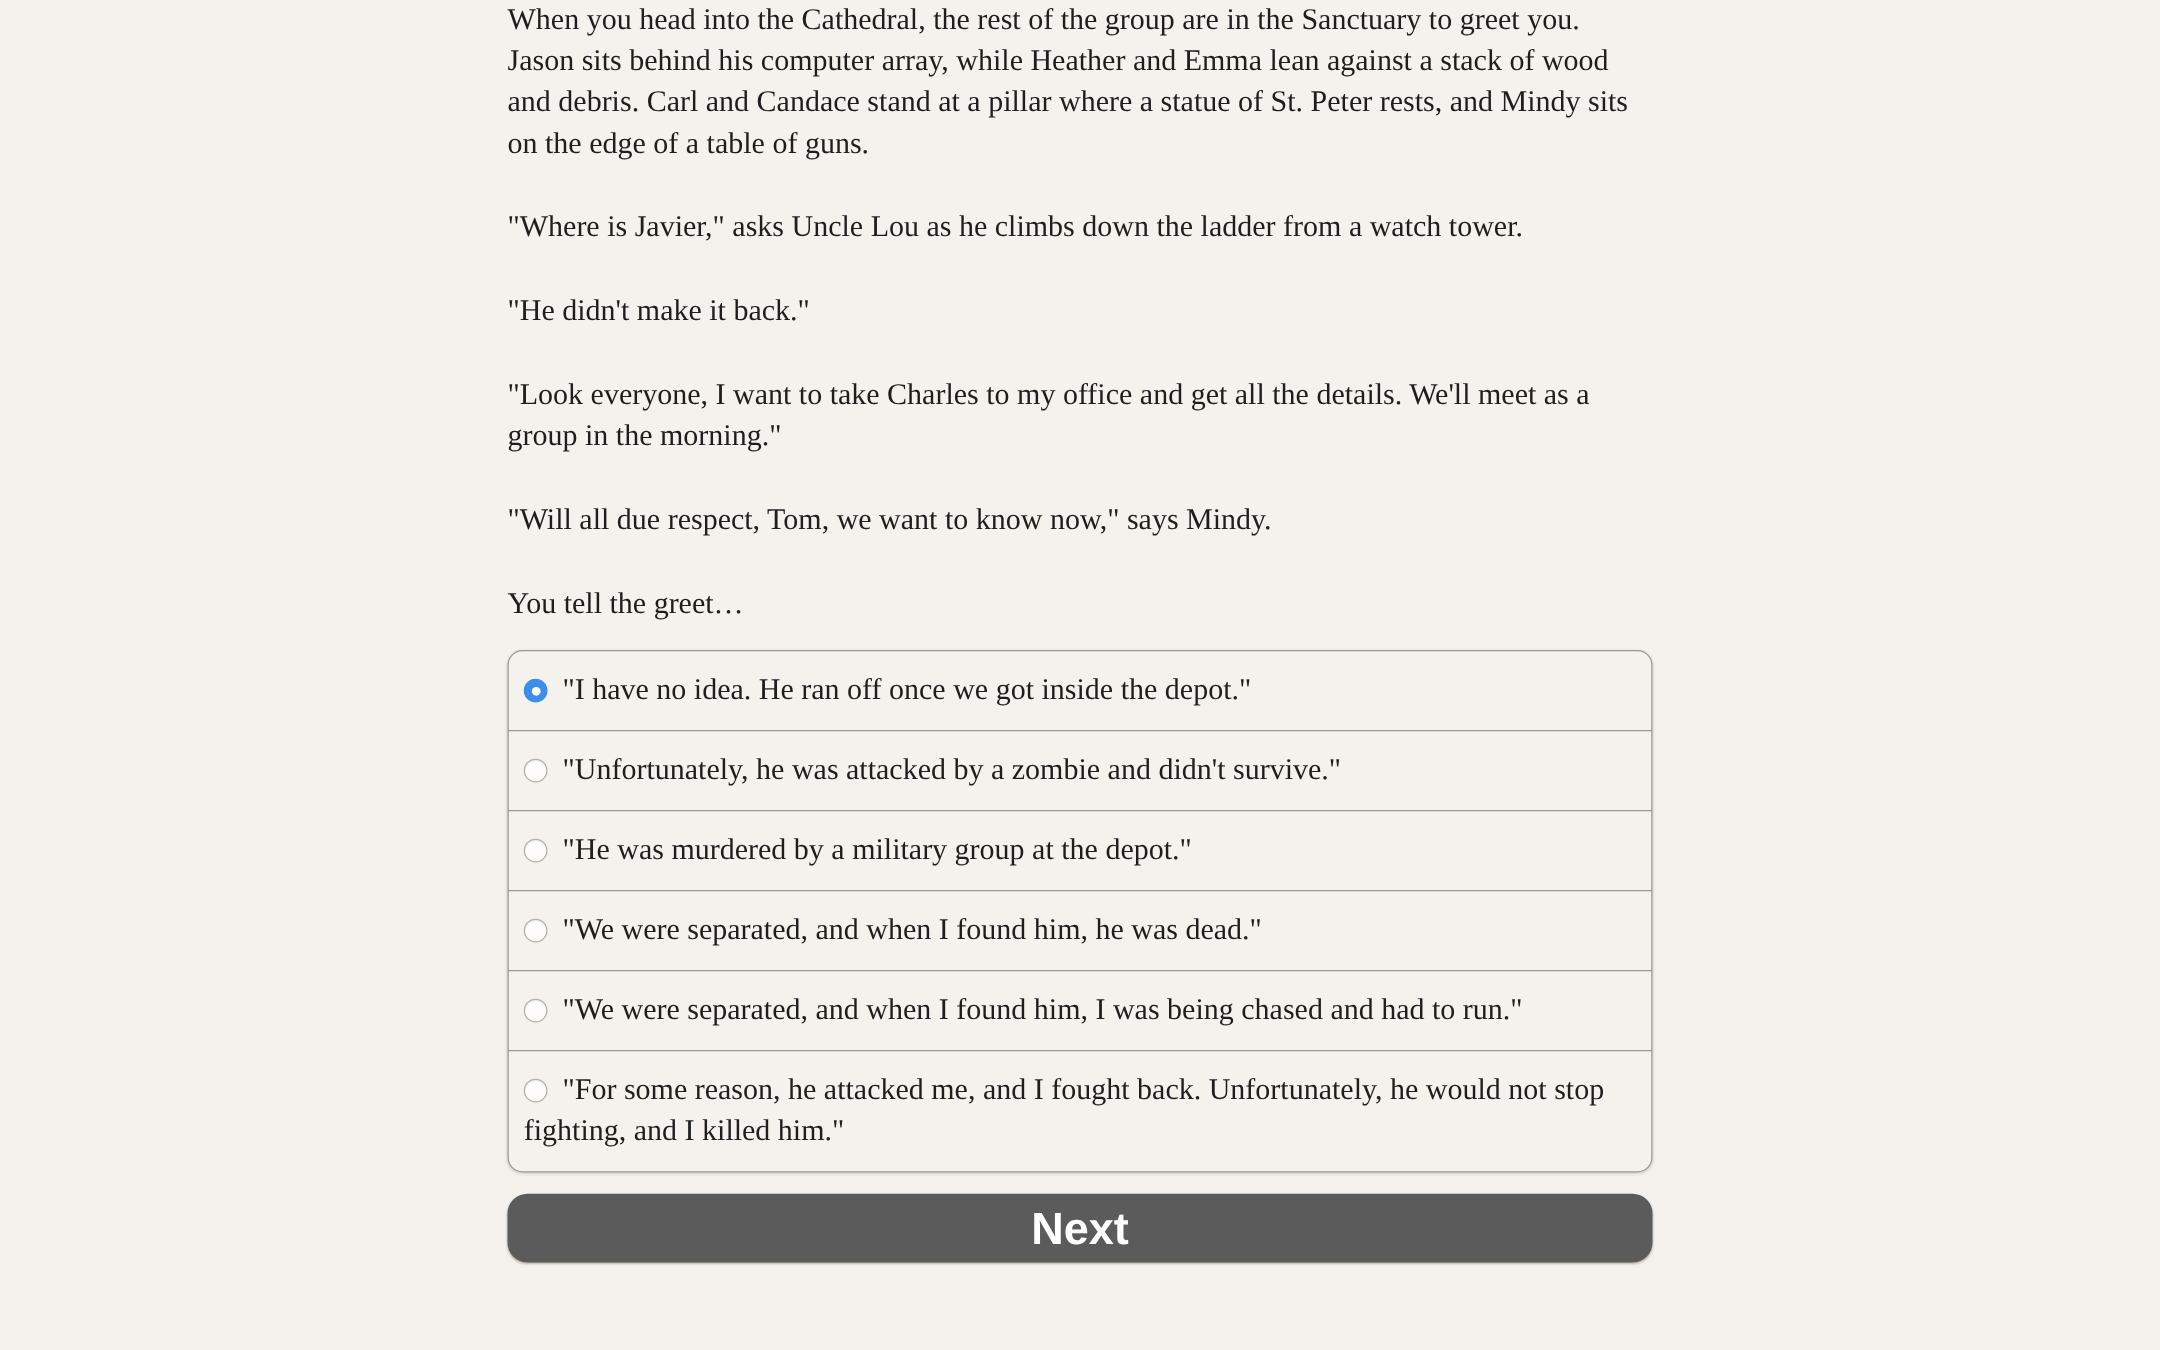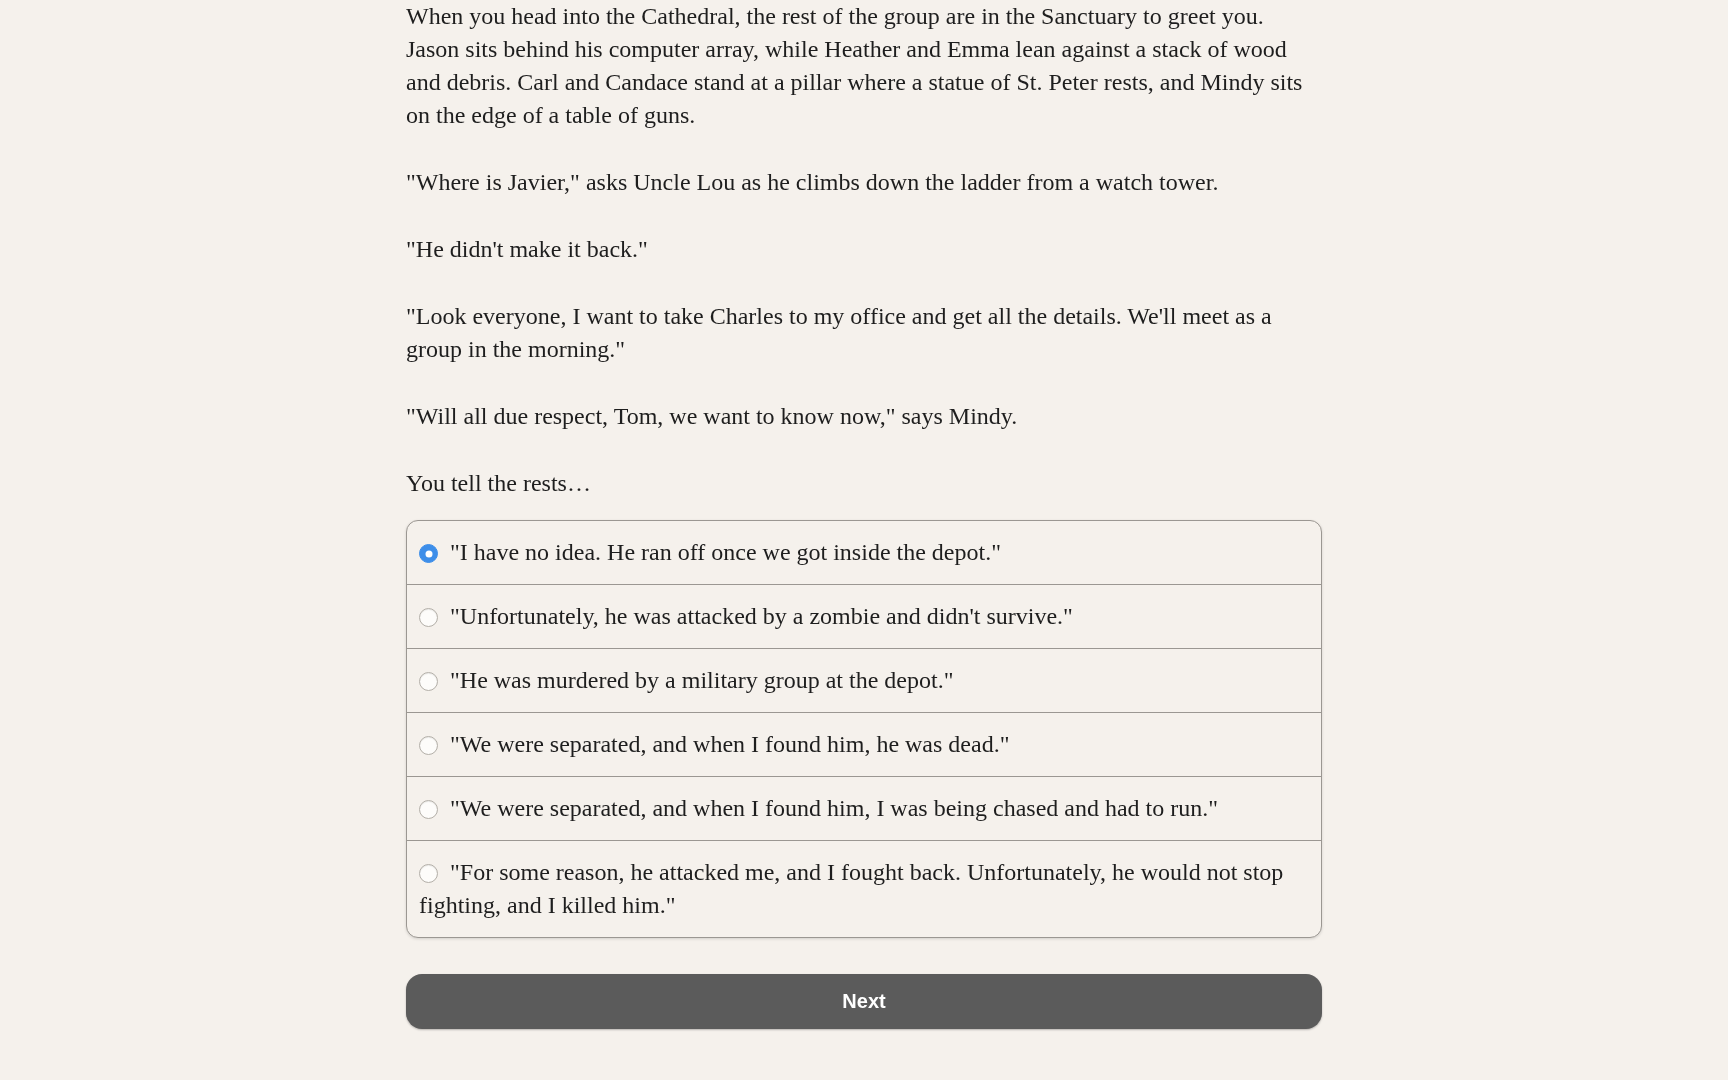--- a/index.html
+++ b/index.html
@@ -82,26 +82,26 @@
     left: 50%;
     transform: translate(-50%, -50%);
   }
   .option-text {
     display: inline;
   }
   .next-btn {
     display: block;
     width: 916px;
     height: 55px;
-    margin: 36px auto 0;
+    margin: 17px auto 0;
     background: var(--button-bg);
     color: var(--button-text-color);
     font-family: "Liberation Sans", "DejaVu Sans", sans-serif;
     font-weight: bold;
-    font-size: 20px;
+    font-size: 36px;
     line-height: 55px;
     text-align: center;
     border: none;
     border-radius: 16px;
     cursor: pointer;
     box-shadow: 0 1px 2px rgba(0,0,0,0.25);
     padding: 0;
   }
 </style>
 </head>
@@ -109,21 +109,21 @@
 
 <main class="page">
   <div class="content">
 
     <section class="story">
       <p>When you head into the Cathedral, the rest of the group are in the Sanctuary to greet you. Jason sits behind his computer array, while Heather and Emma lean against a stack of wood and debris. Carl and Candace stand at a pillar where a statue of St. Peter rests, and Mindy sits on the edge of a table of guns.</p>
       <p>"Where is Javier," asks Uncle Lou as he climbs down the ladder from a watch tower.</p>
       <p>"He didn't make it back."</p>
       <p>"Look everyone, I want to take Charles to my office and get all the details. We'll meet as a group in the morning."</p>
       <p>"Will all due respect, Tom, we want to know now," says Mindy.</p>
-      <p>You tell the rests…</p>
+      <p>You tell the greet…</p>
     </section>
 
     <form class="choices">
       <label class="option selected">
         <span class="radio"></span><span class="option-text">"I have no idea. He ran off once we got inside the depot."</span>
       </label>
       <label class="option">
         <span class="radio"></span><span class="option-text">"Unfortunately, he was attacked by a zombie and didn't survive."</span>
       </label>
       <label class="option">

